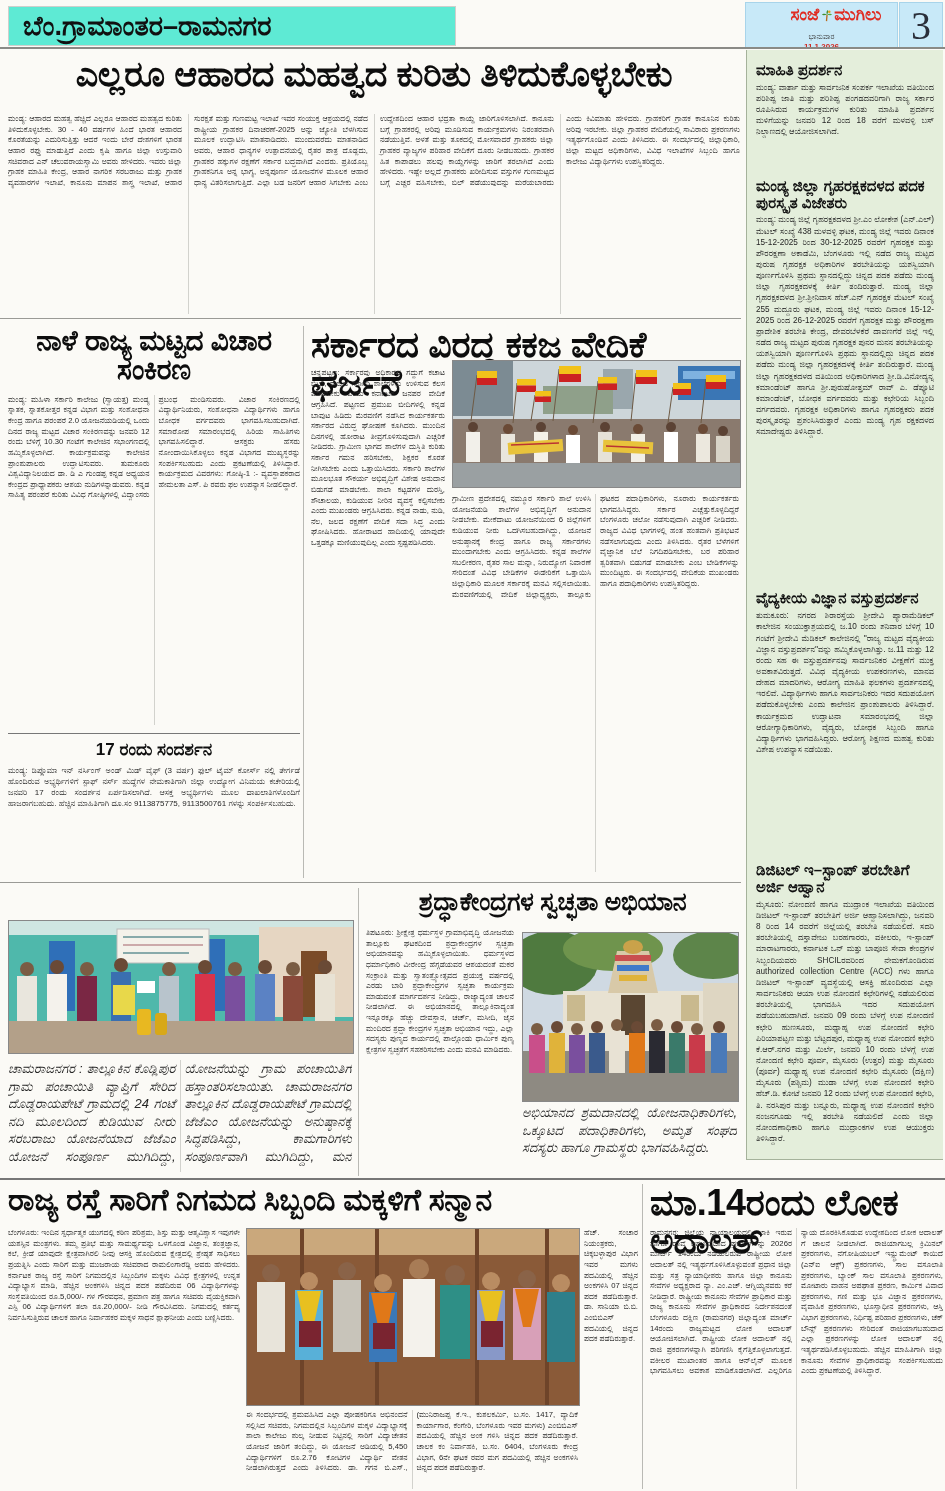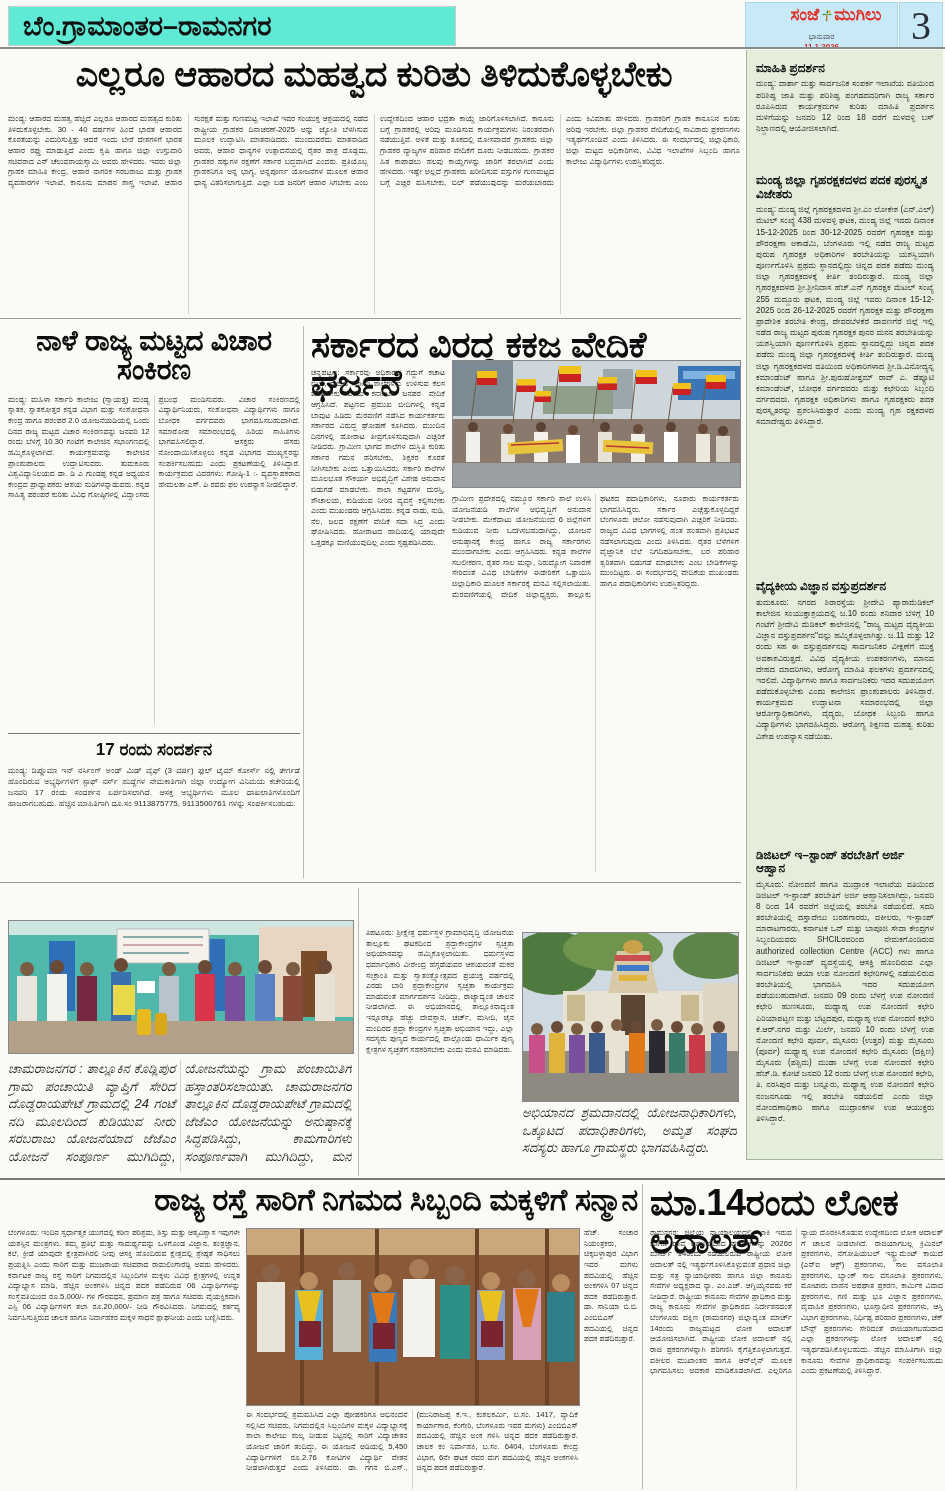--- a/index.html
+++ b/index.html
@@ -15,21 +15,21 @@
   .rule-v{background:#b9b9b4;width:1px;}
   .region-box{background:#5eead4;border:1px solid #cfcfcc;display:flex;align-items:center;padding:0 14px;
               font-size:27px;font-weight:bold;color:#111;}
   .mast{background:#c8e9f8;border:1px solid #a8d4ea;box-sizing:border-box;text-align:center;overflow:hidden;}
   .brand{color:#e02c22;font-weight:bold;font-size:17px;line-height:1.1;white-space:nowrap;margin-left:29px;}
   .mast .day{font-size:7.5px;color:#333;margin-top:7px;}
   .mast .date{font-size:8px;color:#d02a22;font-weight:bold;}
   .pagenum{background:#c8e9f8;border:1px solid #a8d4ea;box-sizing:border-box;display:flex;align-items:center;
            justify-content:center;font-family:"Liberation Serif",serif;font-size:40px;color:#2a2f3a;}
   .rail{background:#e4eedb;border-left:1px solid #a5b29b;border-bottom:1px solid #a5b29b;box-sizing:border-box;padding:8px 9px;overflow:hidden;}
-  .rail .rt{font-size:12px;font-weight:bold;color:#101010;line-height:1.12;margin:4px 0 3px 0;}
+  .rail .rt{font-size:15px;font-weight:bold;color:#101010;line-height:1.12;margin:4px 0 3px 0;}
   .rail .rb{font-size:8.2px;line-height:1.36;text-align:justify;color:#262626;overflow:hidden;}
   .subhead{font-size:17px;font-weight:bold;text-align:center;color:#101010;}
   .photo{display:block;border:1px solid #888;background:#ccc;}
 </style>
 </head>
 <body>
 
 <div class="page">
 
   <div class="abs region-box" style="left:8px;top:6px;width:418px;height:38px;">
@@ -197,20 +197,21 @@
       <rect x="128" y="88" width="14" height="26" rx="3" fill="#e8b821"></rect>
       <rect x="146" y="92" width="12" height="22" rx="3" fill="#d8a818"></rect>
       <rect x="104" y="64" width="22" height="30" fill="#e8d84a"></rect>
     </svg>
     <div class="cap cols2" style="position:absolute;left:0;top:172px;width:344px;height:112px;">ಚಾಮರಾಜನಗರ : ತಾಲ್ಲೂಕಿನ ಕೊಡ್ಲಿಪುರ ಗ್ರಾಮ ಪಂಚಾಯಿತಿ ವ್ಯಾಪ್ತಿಗೆ ಸೇರಿದ ದೊಡ್ಡರಾಯಪೇಟೆ ಗ್ರಾಮದಲ್ಲಿ 24 ಗಂಟೆ ನದಿ ಮೂಲದಿಂದ ಕುಡಿಯುವ ನೀರು ಸರಬರಾಜು ಯೋಜನೆಯಾದ ಜೆಜೆಎಂ ಯೋಜನೆ ಸಂಪೂರ್ಣ ಮುಗಿದಿದ್ದು, ಯೋಜನೆಯನ್ನು ಗ್ರಾಮ ಪಂಚಾಯಿತಿಗೆ ಹಸ್ತಾಂತರಿಸಲಾಯಿತು. ಚಾಮರಾಜನಗರ ತಾಲ್ಲೂಕಿನ ದೊಡ್ಡರಾಯಪೇಟೆ ಗ್ರಾಮದಲ್ಲಿ ಜೆಜೆಎಂ ಯೋಜನೆಯನ್ನು ಅನುಷ್ಠಾನಕ್ಕೆ ಸಿದ್ಧಪಡಿಸಿದ್ದು, ಕಾಮಗಾರಿಗಳು ಸಂಪೂರ್ಣವಾಗಿ ಮುಗಿದಿದ್ದು, ಮನೆ ಮನೆಗೆ ನೀರು ಸರಬರಾಜು ಮಾಡಲು ಸಿದ್ಧತೆ ಮಾಡಿಕೊಳ್ಳಲಾಗಿದ್ದು, ಇದರ ಹಸ್ತಾಂತರವನ್ನು ಜಿಜಿಎಂ ಇಂಜಿನೀಯರ್ ಜಗದೀಶ್ ರವರು ಕೊಡ್ಲಿಪುರ ಗ್ರಾಮ ಪಂಚಾಯ್ತಿ ಅಧ್ಯಕ್ಷೆ ಗಗನ ಮತ್ತು ಪಂಚಾಯ್ತಿ ಅಭಿವೃದ್ಧಿ ಅಧಿಕಾರಿ ಸಿದ್ದರಾಜು ರವರಿಗೆ ಹಸ್ತಾಂತರಿಸಿದರು. ಈ ಸಂದರ್ಭದಲ್ಲಿ ಇಂಜಿನೀಯರ್ ರಾದ ಪುರುಷೋತ್ತಮ್, ಆಶಾ, ಮಾಜಿ ಗ್ರಾಮ ಪಂಚಾಯ್ತಿ ಅಧ್ಯಕ್ಷೆ ಹಾಗೂ ಹಾಲಿ ಸದಸ್ಯೆ ರೇಣುಕಾ, ಮಾಜಿ ಉಪಾಧ್ಯಕ್ಷ ಜೋಸೆಫ್, ಸದಸ್ಯ ನಾಗೇಂದ್ರ, ನೀರುಗಂಟಿ ಹೆಚ್. ಮಹೇಶ್ ಹಾಗೂ ಇನ್ನಿತರರು ಉಪಸ್ಥಿತರಿದ್ದರು.</div>
   </div>
 
   <div class="abs rule-v" style="left:358px;top:888px;height:288px;"></div>
 
   <div class="abs" style="left:366px;top:888px;width:373px;height:288px;">
+    <div class="hl" style="font-size:25px;text-align:center;">ಶ್ರದ್ಧಾಕೇಂದ್ರಗಳ ಸ್ವಚ್ಛತಾ ಅಭಿಯಾನ</div>
     <div class="j" style="position:absolute;left:0;top:40px;width:148px;height:246px;">ತಿಪಟೂರು: ಶ್ರೀಕ್ಷೇತ್ರ ಧರ್ಮಸ್ಥಳ ಗ್ರಾಮಾಭಿವೃದ್ಧಿ ಯೋಜನೆಯ ತಾಲ್ಲೂಕು ಘಟಕದಿಂದ ಶ್ರದ್ಧಾಕೇಂದ್ರಗಳ ಸ್ವಚ್ಛತಾ ಅಭಿಯಾನವನ್ನು ಹಮ್ಮಿಕೊಳ್ಳಲಾಯಿತು. ಧರ್ಮಸ್ಥಳದ ಧರ್ಮಾಧಿಕಾರಿ ವೀರೇಂದ್ರ ಹೆಗ್ಗಡೆಯವರ ಆಶಯದಂತೆ ಮಕರ ಸಂಕ್ರಾಂತಿ ಮತ್ತು ಸ್ವಾತಂತ್ರ್ಯೋತ್ಸವದ ಪ್ರಯುಕ್ತ ವರ್ಷದಲ್ಲಿ ಎರಡು ಬಾರಿ ಶ್ರದ್ಧಾಕೇಂದ್ರಗಳ ಸ್ವಚ್ಛತಾ ಕಾರ್ಯಕ್ರಮ ಮಾಡುವಂತೆ ಮಾರ್ಗದರ್ಶನ ನೀಡಿದ್ದು, ರಾಜ್ಯಾದ್ಯಂತ ಚಾಲನೆ ನೀಡಲಾಗಿದೆ. ಈ ಅಭಿಯಾನದಲ್ಲಿ ತಾಲ್ಲೂಕಿನಾದ್ಯಂತ ಇನ್ನೂರಕ್ಕೂ ಹೆಚ್ಚು ದೇವಸ್ಥಾನ, ಚರ್ಚ್, ಮಸೀದಿ, ಜೈನ ಮಂದಿರದ ಶ್ರದ್ಧಾ ಕೇಂದ್ರಗಳ ಸ್ವಚ್ಛತಾ ಅಭಿಯಾನ ಇದ್ದು, ಎಲ್ಲಾ ಸದಸ್ಯರು ಪುಣ್ಯದ ಕಾರ್ಯದಲ್ಲಿ ಪಾಲ್ಗೊಂಡು ಧಾರ್ಮಿಕ ಪುಣ್ಯ ಕ್ಷೇತ್ರಗಳ ಸ್ವಚ್ಛತೆಗೆ ಸಹಕರಿಸಬೇಕು ಎಂದು ಮನವಿ ಮಾಡಿದರು.</div>
     <svg class="photo" style="position:absolute;left:156px;top:44px;" width="215" height="168" viewBox="0 0 215 168">
       <rect width="215" height="168" fill="#cfd9e2"></rect>
       <ellipse cx="30" cy="30" rx="45" ry="32" fill="#4f7a3f"></ellipse>
       <ellipse cx="90" cy="16" rx="50" ry="22" fill="#6f944d"></ellipse>
       <ellipse cx="190" cy="22" rx="40" ry="24" fill="#5d854a"></ellipse>
       <rect x="40" y="58" width="140" height="60" fill="#e8e2d2"></rect>
       <polygon points="85,60 135,60 126,18 94,18" fill="#d8c9a8"></polygon>
       <rect x="92" y="22" width="36" height="6" fill="#c94f4f"></rect>
       <rect x="94" y="32" width="32" height="6" fill="#3f7ac9"></rect>
@@ -243,21 +244,21 @@
         <circle cx="196" cy="94" r="6" fill="#6a4a36"></circle>
           <rect x="188" y="100" width="16" height="40" fill="#4a7ab8"></rect>
       </g>
     </svg>
     <div class="cap" style="position:absolute;left:156px;top:216px;width:215px;height:68px;">ಅಭಿಯಾನದ ಶ್ರಮದಾನದಲ್ಲಿ ಯೋಜನಾಧಿಕಾರಿಗಳು, ಒಕ್ಕೂಟದ ಪದಾಧಿಕಾರಿಗಳು, ಅಮೃತ ಸಂಘದ ಸದಸ್ಯರು ಹಾಗೂ ಗ್ರಾಮಸ್ಥರು ಭಾಗವಹಿಸಿದ್ದರು.</div>
   </div>
 
   <div class="abs rule-h" style="left:0;top:1178px;width:945px;height:2px;background:#777;"></div>
 
   <div class="abs" style="left:8px;top:1184px;width:630px;height:305px;">
-    <div class="hl" style="font-size:30px;text-align:right;">ರಾಜ್ಯ ರಸ್ತೆ ಸಾರಿಗೆ ನಿಗಮದ ಸಿಬ್ಬಂದಿ ಮಕ್ಕಳಿಗೆ ಸನ್ಮಾನ</div>
+    <div class="hl" style="font-size:30px;">ರಾಜ್ಯ ರಸ್ತೆ ಸಾರಿಗೆ ನಿಗಮದ ಸಿಬ್ಬಂದಿ ಮಕ್ಕಳಿಗೆ ಸನ್ಮಾನ</div>
     <div class="j" style="position:absolute;left:0;top:44px;width:232px;height:261px;">ಬೆಂಗಳೂರು: ಇಂದಿನ ಸ್ಪರ್ಧಾತ್ಮಕ ಯುಗದಲ್ಲಿ ಕಠಿಣ ಪರಿಶ್ರಮ, ಶಿಸ್ತು ಮತ್ತು ಆತ್ಮವಿಶ್ವಾಸ ಇವುಗಳೇ ಯಶಸ್ಸಿನ ಮಂತ್ರಗಳು. ತಮ್ಮ ಪ್ರತಿಭೆ ಮತ್ತು ಸಾಮರ್ಥ್ಯವನ್ನು ಒಳಗೊಂಡ ವಿಜ್ಞಾನ, ತಂತ್ರಜ್ಞಾನ, ಕಲೆ, ಕ್ರೀಡೆ ಯಾವುದೇ ಕ್ಷೇತ್ರವಾಗಿರಲಿ ನೀವು ಆಸಕ್ತಿ ಹೊಂದಿರುವ ಕ್ಷೇತ್ರದಲ್ಲಿ ಶ್ರೇಷ್ಠತೆ ಸಾಧಿಸಲು ಪ್ರಯತ್ನಿಸಿ ಎಂದು ಸಾರಿಗೆ ಮತ್ತು ಮುಜರಾಯ ಸಚಿವರಾದ ರಾಮಲಿಂಗಾರೆಡ್ಡಿ ಅವರು ಹೇಳಿದರು. ಕರ್ನಾಟಕ ರಾಜ್ಯ ರಸ್ತೆ ಸಾರಿಗೆ ನಿಗಮದಲ್ಲಿನ ಸಿಬ್ಬಂದಿಗಳ ಮಕ್ಕಳು ವಿವಿಧ ಕ್ಷೇತ್ರಗಳಲ್ಲಿ ಉನ್ನತ ವಿದ್ಯಾಭ್ಯಾಸ ಮಾಡಿ, ಹೆಚ್ಚಿನ ಅಂಕಗಳಿಸಿ ಚಿನ್ನದ ಪದಕ ಪಡೆದಿರುವ 06 ವಿದ್ಯಾರ್ಥಿಗಳನ್ನು ಸಂಸ್ಥೆವತಿಯಿಂದ ರೂ.5,000/- ಗಳ ಗೌರವಧನ, ಪ್ರಮಾಣ ಪತ್ರ ಹಾಗೂ ಸಚಿವರು ವೈಯಕ್ತಿಕವಾಗಿ ಎಸ್ಪಿ 06 ವಿದ್ಯಾರ್ಥಿಗಳಿಗೆ ತಲಾ ರೂ.20,000/- ನೀಡಿ ಗೌರವಿಸಿದರು. ನಿಗಮದಲ್ಲಿ ಕರ್ತವ್ಯ ನಿರ್ವಹಿಸುತ್ತಿರುವ ಚಾಲಕ ಹಾಗೂ ನಿರ್ವಾಹಕರ ಮಕ್ಕಳ ಸಾಧನೆ ಶ್ಲಾಘನೀಯ ಎಂದು ಬಣ್ಣಿಸಿದರು.</div>
 
     <svg class="photo" style="position:absolute;left:238px;top:44px;" width="332" height="176" viewBox="0 0 332 176">
       <rect width="332" height="176" fill="#8a5a38"></rect>
       <rect x="0" y="0" width="332" height="26" fill="#caa87c"></rect>
       <line x1="55" y1="0" x2="55" y2="176" stroke="#6e4429" stroke-width="4"></line>
       <line x1="130" y1="0" x2="130" y2="176" stroke="#6e4429" stroke-width="4"></line>
       <line x1="230" y1="0" x2="230" y2="176" stroke="#6e4429" stroke-width="4"></line>
       <line x1="300" y1="0" x2="300" y2="176" stroke="#6e4429" stroke-width="4"></line>
       <g>

